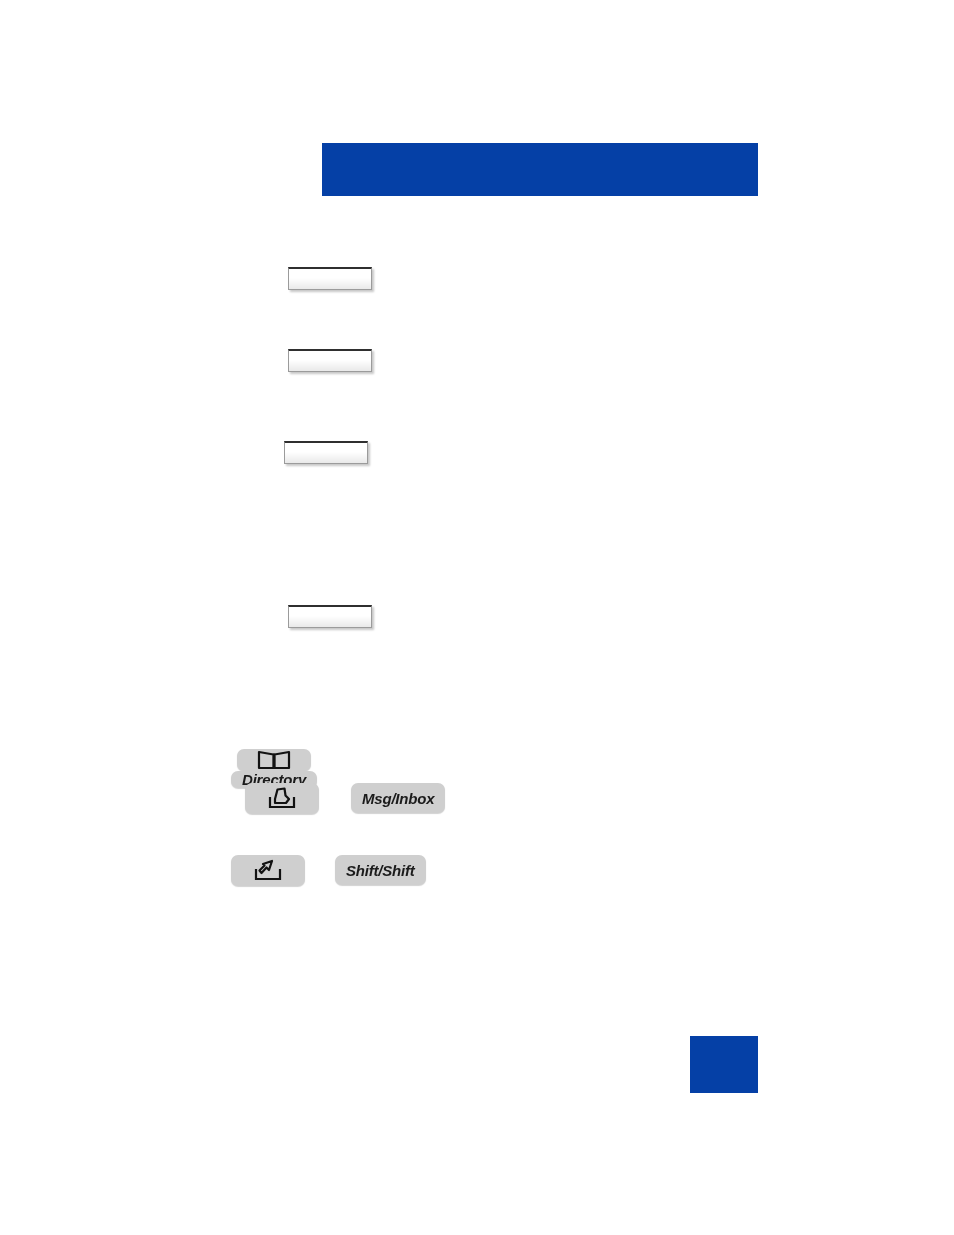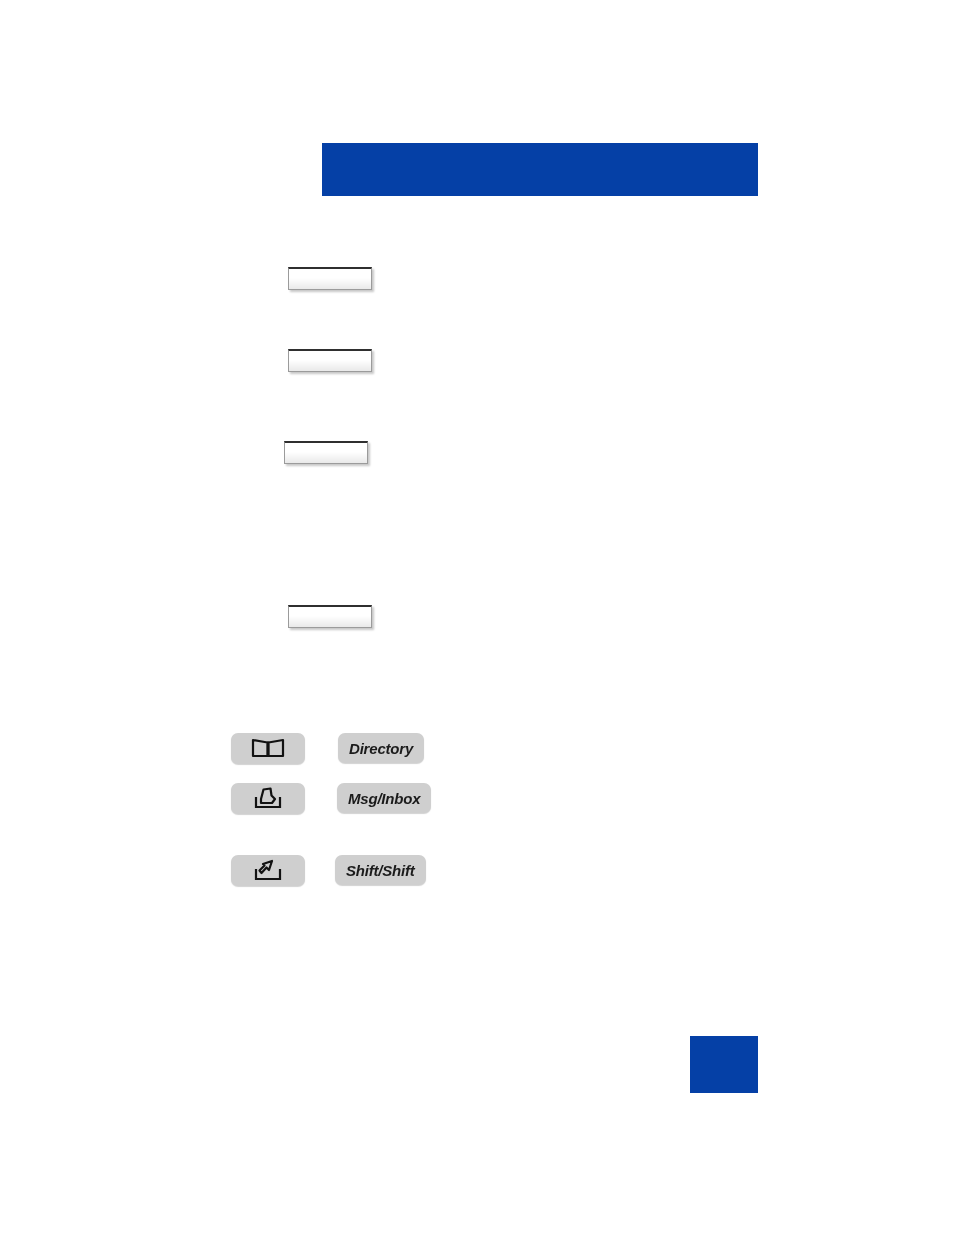--- a/index.html
+++ b/index.html
@@ -63,22 +63,22 @@
   .softkey.k4 { left: 288px; top: 605px; width: 84px; }
 
   
   .feature-row {
     position: absolute;
     left: 231px;
     display: flex;
     align-items: center;
     height: 34px;
   }
-  .feature-row.r1 { top: 731px; }
-  .feature-row.r2 { top: 781px; }
+  .feature-row.r1 { top: 749px; flex-direction: column; }
+  .feature-row.r2 { top: 781px; margin-left: 14px; }
   .feature-row.r3 { top: 853px; }
 
   .key-icon-btn {
     width: 74px;
     height: 31px;
     background: #cfcfcf;
     border-radius: 7px;
     display: flex;
     align-items: center;
     justify-content: center;

